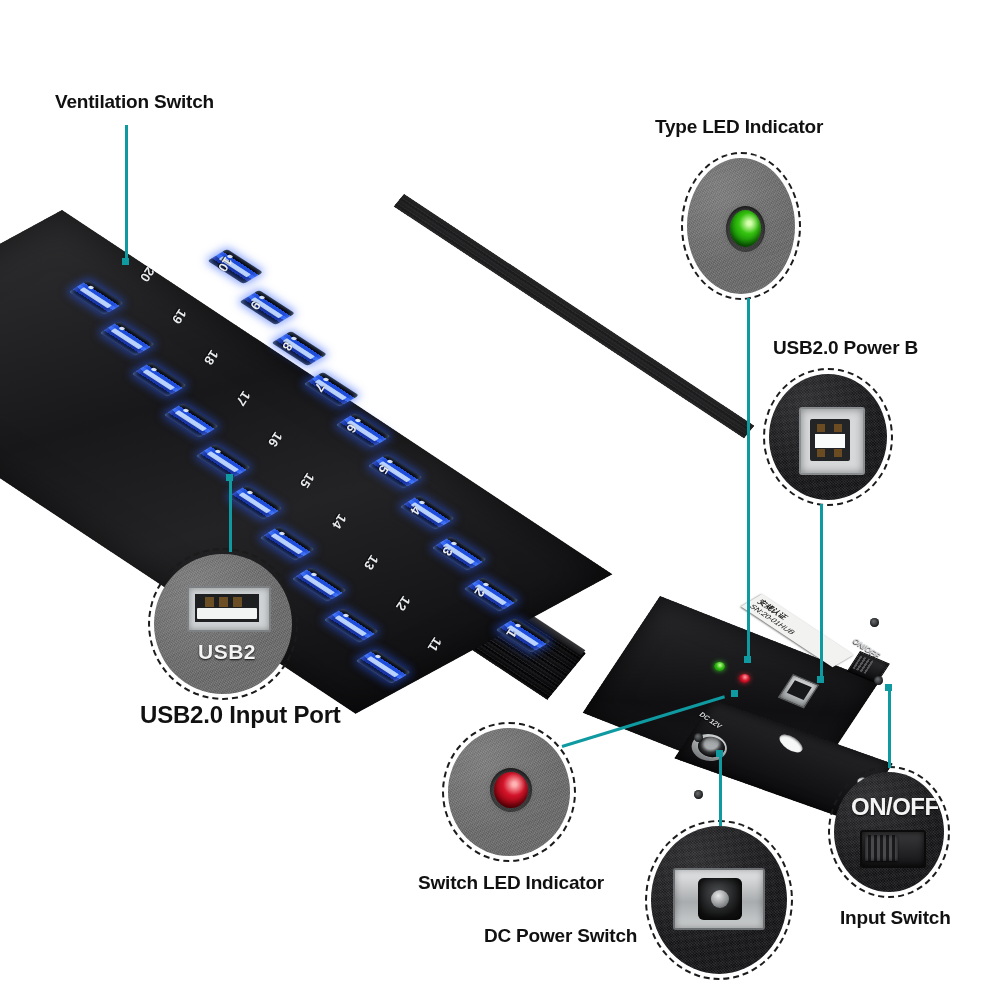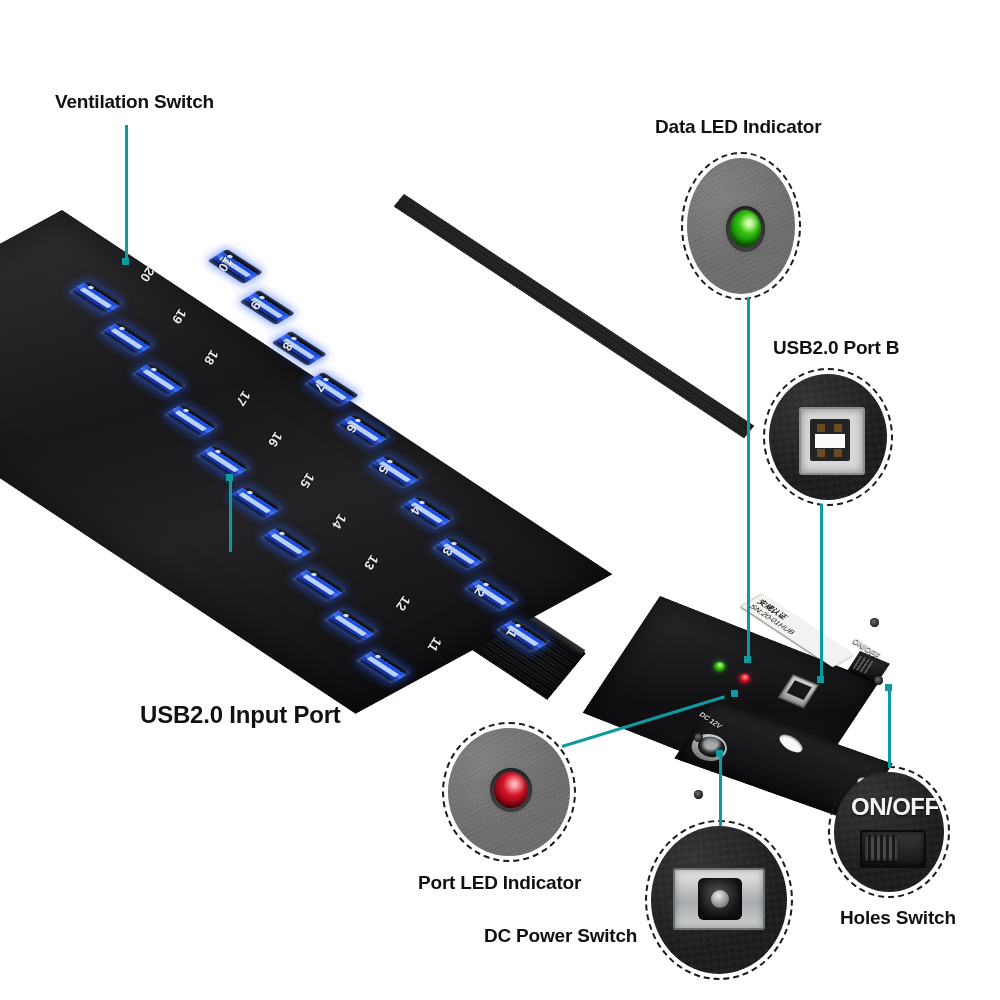--- a/index.html
+++ b/index.html
@@ -399,59 +399,71 @@
     <div class="screw" style="left:694px;top:733px;width:9px;height:9px;"></div>
     <div class="screw" style="left:694px;top:790px;width:9px;height:9px;"></div>
     <div class="screw" style="left:870px;top:618px;width:9px;height:9px;"></div>
     <div class="screw" style="left:874px;top:676px;width:9px;height:9px;"></div>
   </div>
 
   <div class="callout-label" style="left:55px;top:92px;font-size:19px;">Ventilation Switch</div>
   <div class="leader leader-v" style="left:125px;top:125px;height:135px;"></div>
   <div class="leader-dot" style="left:122px;top:258px;"></div>
 
-  <div class="callout-label" style="left:655px;top:117px;font-size:19px;">Data LED Indicator</div>
+  <div class="callout-label" style="left:655px;top:117px;font-size:19px;">Type LED Indicator</div>
   <div class="bubble" style="left:681px;top:152px;width:120px;height:148px;">
     <div class="bubble-inner tex-grey">
       <div class="led-ring" style="left:39px;top:48px;width:39px;height:46px;"></div>
       <div class="led led-green" style="left:43px;top:52px;width:31px;height:37px;"></div>
     </div>
   </div>
   <div class="leader leader-v" style="left:747px;top:298px;height:362px;"></div>
   <div class="leader-dot" style="left:744px;top:656px;"></div>
 
-  <div class="callout-label" style="left:773px;top:338px;font-size:19px;">USB2.0 Port B</div>
+  <div class="callout-label" style="left:773px;top:338px;font-size:19px;">USB2.0 Power B</div>
   <div class="bubble" style="left:763px;top:368px;width:130px;height:138px;">
     <div class="bubble-inner tex-dark">
       <div class="usbb-outer" style="left:30px;top:33px;width:62px;height:64px;border-radius:3px;">
         <div class="usbb-cav" style="left:9px;top:10px;width:40px;height:42px;border-radius:2px;"></div>
         <div class="usbb-pin" style="left:16px;top:15px;width:8px;height:8px;"></div>
         <div class="usbb-pin" style="left:33px;top:15px;width:8px;height:8px;"></div>
         <div class="usbb-tongue" style="left:14px;top:25px;width:30px;height:14px;"></div>
         <div class="usbb-pin" style="left:16px;top:40px;width:8px;height:8px;"></div>
         <div class="usbb-pin" style="left:33px;top:40px;width:8px;height:8px;"></div>
       </div>
     </div>
   </div>
   <div class="leader leader-v" style="left:820px;top:504px;height:176px;"></div>
   <div class="leader-dot" style="left:817px;top:676px;"></div>
 
+  <div class="bubble" style="left:148px;top:548px;width:150px;height:152px;">
+    <div class="bubble-inner tex-grey">
+      <div class="usba" style="left:33px;top:32px;width:80px;height:42px;">
+        <div class="usba-cavity" style="left:6px;top:6px;width:64px;height:28px;"></div>
+        <div class="usba-pin" style="left:16px;top:9px;width:9px;height:10px;"></div>
+        <div class="usba-pin" style="left:30px;top:9px;width:9px;height:10px;"></div>
+        <div class="usba-pin" style="left:44px;top:9px;width:9px;height:10px;"></div>
+        <div class="usba-tongue" style="left:8px;top:20px;width:60px;height:11px;"></div>
+      </div>
+      <div class="bubble-text" style="left:44px;top:86px;font-size:21px;letter-spacing:.5px;">USB2</div>
+    </div>
+  </div>
   <div class="leader leader-v" style="left:229px;top:480px;height:72px;"></div>
   <div class="leader-dot" style="left:226px;top:474px;"></div>
   <div class="callout-label" style="left:140px;top:703px;font-size:24px;">USB2.0 Input Port</div>
 
   <div class="bubble" style="left:442px;top:722px;width:134px;height:140px;">
     <div class="bubble-inner tex-grey">
       <div class="led-ring" style="left:42px;top:40px;width:42px;height:44px;"></div>
       <div class="led led-red" style="left:46px;top:44px;width:34px;height:36px;"></div>
     </div>
   </div>
   <div class="leader leader-h" style="left:562px;top:745px;width:170px;transform:rotate(-17deg);transform-origin:0 50%;"></div>
   <div class="leader-dot" style="left:731px;top:690px;"></div>
-  <div class="callout-label" style="left:418px;top:873px;font-size:19px;">Port LED Indicator</div>
+  <div class="callout-label" style="left:418px;top:873px;font-size:19px;">Switch LED Indicator</div>
 
   <div class="bubble" style="left:645px;top:820px;width:148px;height:160px;">
     <div class="bubble-inner tex-dark">
       <div class="dc-plate" style="left:22px;top:42px;width:88px;height:58px;">
         <div class="dc-hex" style="left:23px;top:8px;width:44px;height:42px;"></div>
         <div class="dc-pin" style="left:36px;top:20px;width:18px;height:18px;"></div>
       </div>
     </div>
   </div>
   <div class="leader leader-v" style="left:719px;top:756px;height:70px;"></div>
@@ -461,15 +473,15 @@
   <div class="bubble" style="left:828px;top:766px;width:122px;height:132px;">
     <div class="bubble-inner tex-dark">
       <div class="bubble-text" style="left:17px;top:21px;font-size:24px;letter-spacing:-0.5px;">ON/OFF</div>
       <div class="sw-body" style="left:26px;top:58px;width:62px;height:34px;">
         <div class="sw-knob" style="left:3px;top:3px;width:33px;height:26px;"></div>
       </div>
     </div>
   </div>
   <div class="leader leader-v" style="left:888px;top:690px;height:78px;"></div>
   <div class="leader-dot" style="left:885px;top:684px;"></div>
-  <div class="callout-label" style="left:840px;top:908px;font-size:19px;">Holes Switch</div>
+  <div class="callout-label" style="left:840px;top:908px;font-size:19px;">Input Switch</div>
 
 </div>
 
 </body></html>

